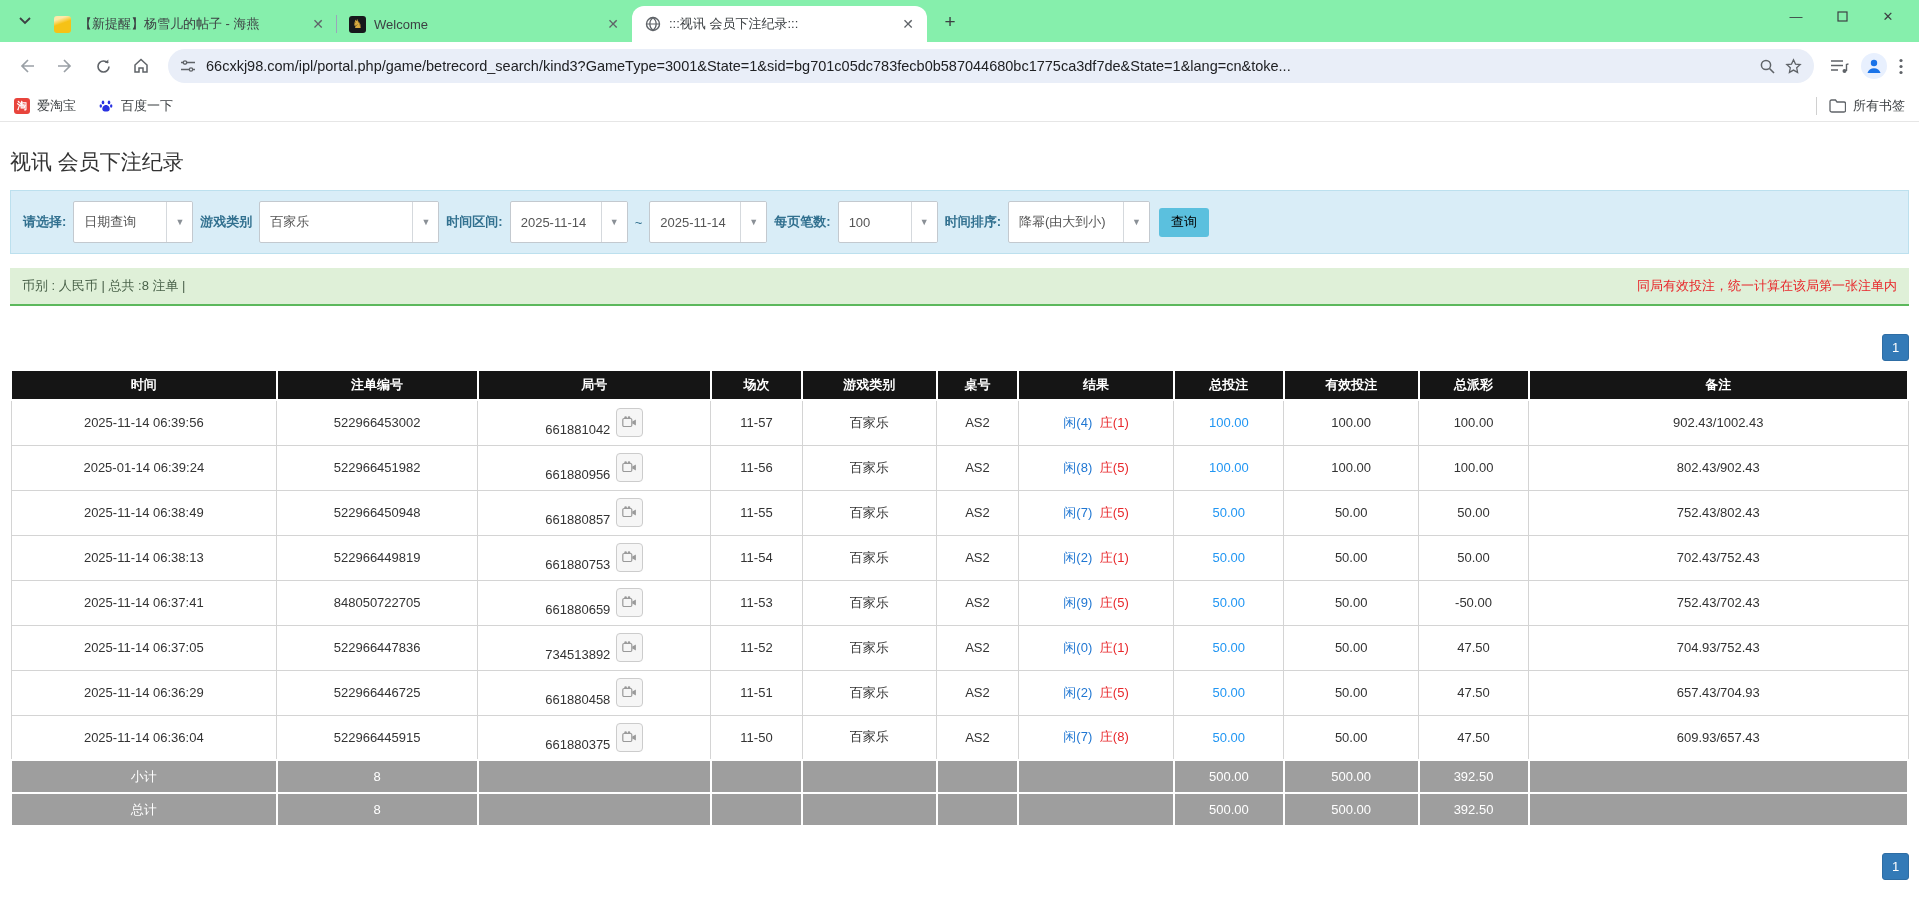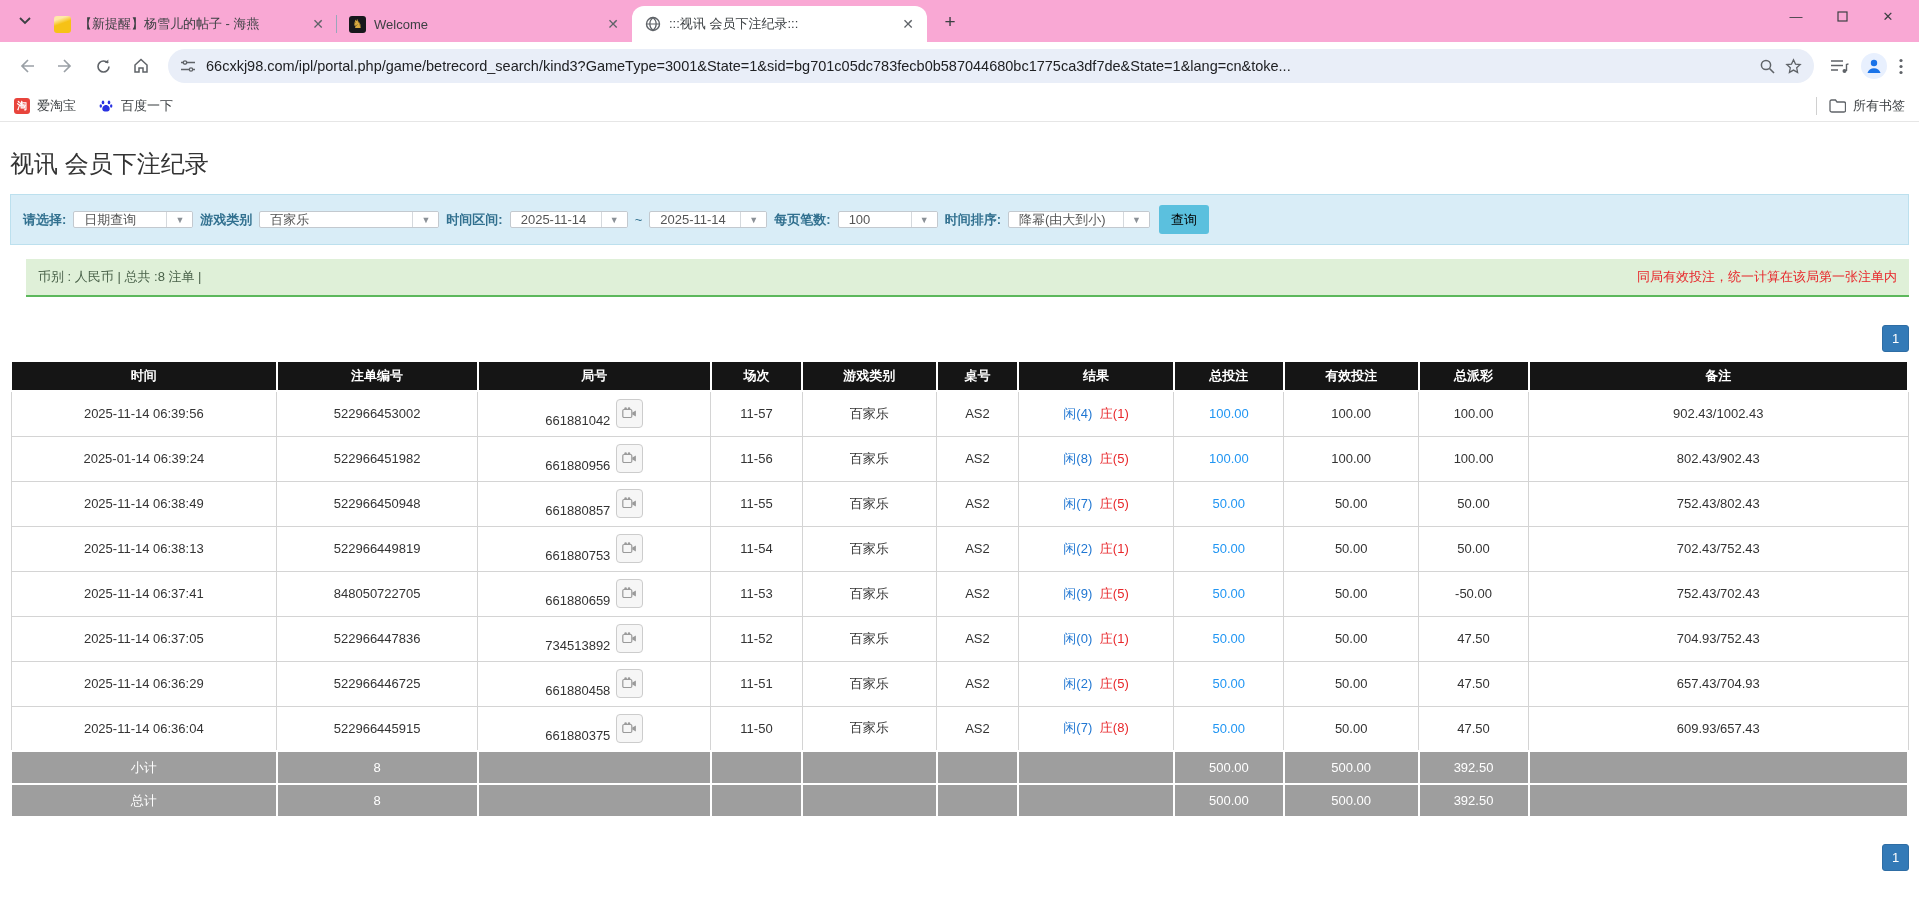--- a/index.html
+++ b/index.html
@@ -1,20 +1,20 @@
 <!DOCTYPE html>
 <html><head>
 <meta charset="utf-8">
 <style>
   * { margin:0; padding:0; box-sizing:border-box; }
   html,body { width:1919px; height:913px; overflow:hidden; background:#fff;
     font-family:"Liberation Sans","DejaVu Sans",sans-serif; }
 
   
-  .tabstrip { height:42px; background:#f9a8d4; display:flex; align-items:flex-end; padding:0 8px; }
+  .tabstrip { height:42px; background:#86efac; display:flex; align-items:flex-end; padding:0 8px; }
   .tab-search-btn { width:34px; height:34px; margin-bottom:4px; display:flex; align-items:center; justify-content:center;
     border-radius:50%; color:#3c4043; cursor:pointer; }
   .tab { width:295px; height:36px; display:flex; align-items:center; gap:8px; padding:0 10px 0 12px;
     border-radius:12px 12px 0 0; color:#3c4043; font-size:13px; position:relative; }
   .tab + .tab::before { content:""; position:absolute; left:-1px; top:9px; height:18px; width:1px; background:#9aa6bb; }
   .tab.active { background:#fff; }
   .tab.active::before { display:none; }
   .tab-title { flex:1; white-space:nowrap; overflow:hidden; text-overflow:clip; }
   .tab-close { width:18px; height:18px; border-radius:50%; display:flex; align-items:center; justify-content:center;
     font-size:14px; color:#5f6368; cursor:pointer; }
@@ -42,35 +42,35 @@
   .bm-item { display:flex; align-items:center; gap:7px; font-size:13px; color:#3c4043; cursor:pointer; }
   .bm-fav { width:16px; height:16px; border-radius:3px; display:flex; align-items:center; justify-content:center;
     color:#fff; font-size:10px; font-weight:bold; }
   .bm-taobao { background:#e8443c; }
   .bm-baidu  { background:#fff; color:#2932e1; font-size:13px; }
   .bm-right { margin-left:auto; display:flex; align-items:center; gap:12px; }
   .bm-sep { width:1px; height:18px; background:#d0d0d0; }
 
   
   .page { padding:0 10px; }
-  .page-title { font-size:24px; font-weight:normal; color:#333; margin:26px 0 14px 0; }
+  .page-title { font-size:21px; font-weight:normal; color:#333; margin:26px 0 14px 0; }
 
   .filterbar { background:#d9edf7; border:1px solid #bce0ee; padding:10px 12px; display:flex; align-items:center; gap:7px;
     font-size:13px; }
   .f-label { color:#31708f; font-weight:bold; white-space:nowrap; }
-  .combo { display:flex; height:17px; background:#fff; border:1px solid #c3c9cf; border-radius:2px; overflow:hidden; cursor:pointer; }
+  .combo { display:flex; height:42px; background:#fff; border:1px solid #c3c9cf; border-radius:2px; overflow:hidden; cursor:pointer; }
   .combo-value { display:flex; align-items:center; padding:0 10px; color:#555; }
   .combo-arrow { width:26px; border-left:1px solid #d5d9dd; display:flex; align-items:center; justify-content:center; color:#8a9096; font-size:9px; background:#fff; }
   .w-sel { width:120px; } .w-game { width:180px; } .w-date { width:118px; } .w-size { width:100px; } .w-sort { width:142px; }
   .combo .combo-value { flex:1; }
   .tilde { color:#31708f; }
   .search-btn { background:#5bc0de; color:#000000; border:none; border-radius:3px; height:29px; padding:0 12px; font-size:13px; cursor:pointer; margin-left:2px; }
 
   .statusbar { margin-top:14px; background:#dff0d8; border-bottom:2px solid #5cb85c; padding:9px 12px;
-    display:flex; justify-content:space-between; align-items:center; font-size:13px;margin-left:16px; }
+    display:flex; justify-content:space-between; align-items:center; font-size:13px; }
   .status-left { color:#4a624a; }
   .status-right { color:#e8262a; }
 
   .pager { display:flex; justify-content:flex-end; }
   .pager.top { margin:28px 0 8px 0; }
   .pager.bottom { margin:26px 0 0 0; }
   .page-btn { min-width:27px; height:27px; background:#337ab7; color:#fff; border:1px solid #2e6da4; border-radius:3px;
     display:flex; align-items:center; justify-content:center; font-size:13px; cursor:pointer; }
 
   table.bets { width:100%; border-collapse:collapse; table-layout:fixed; }

